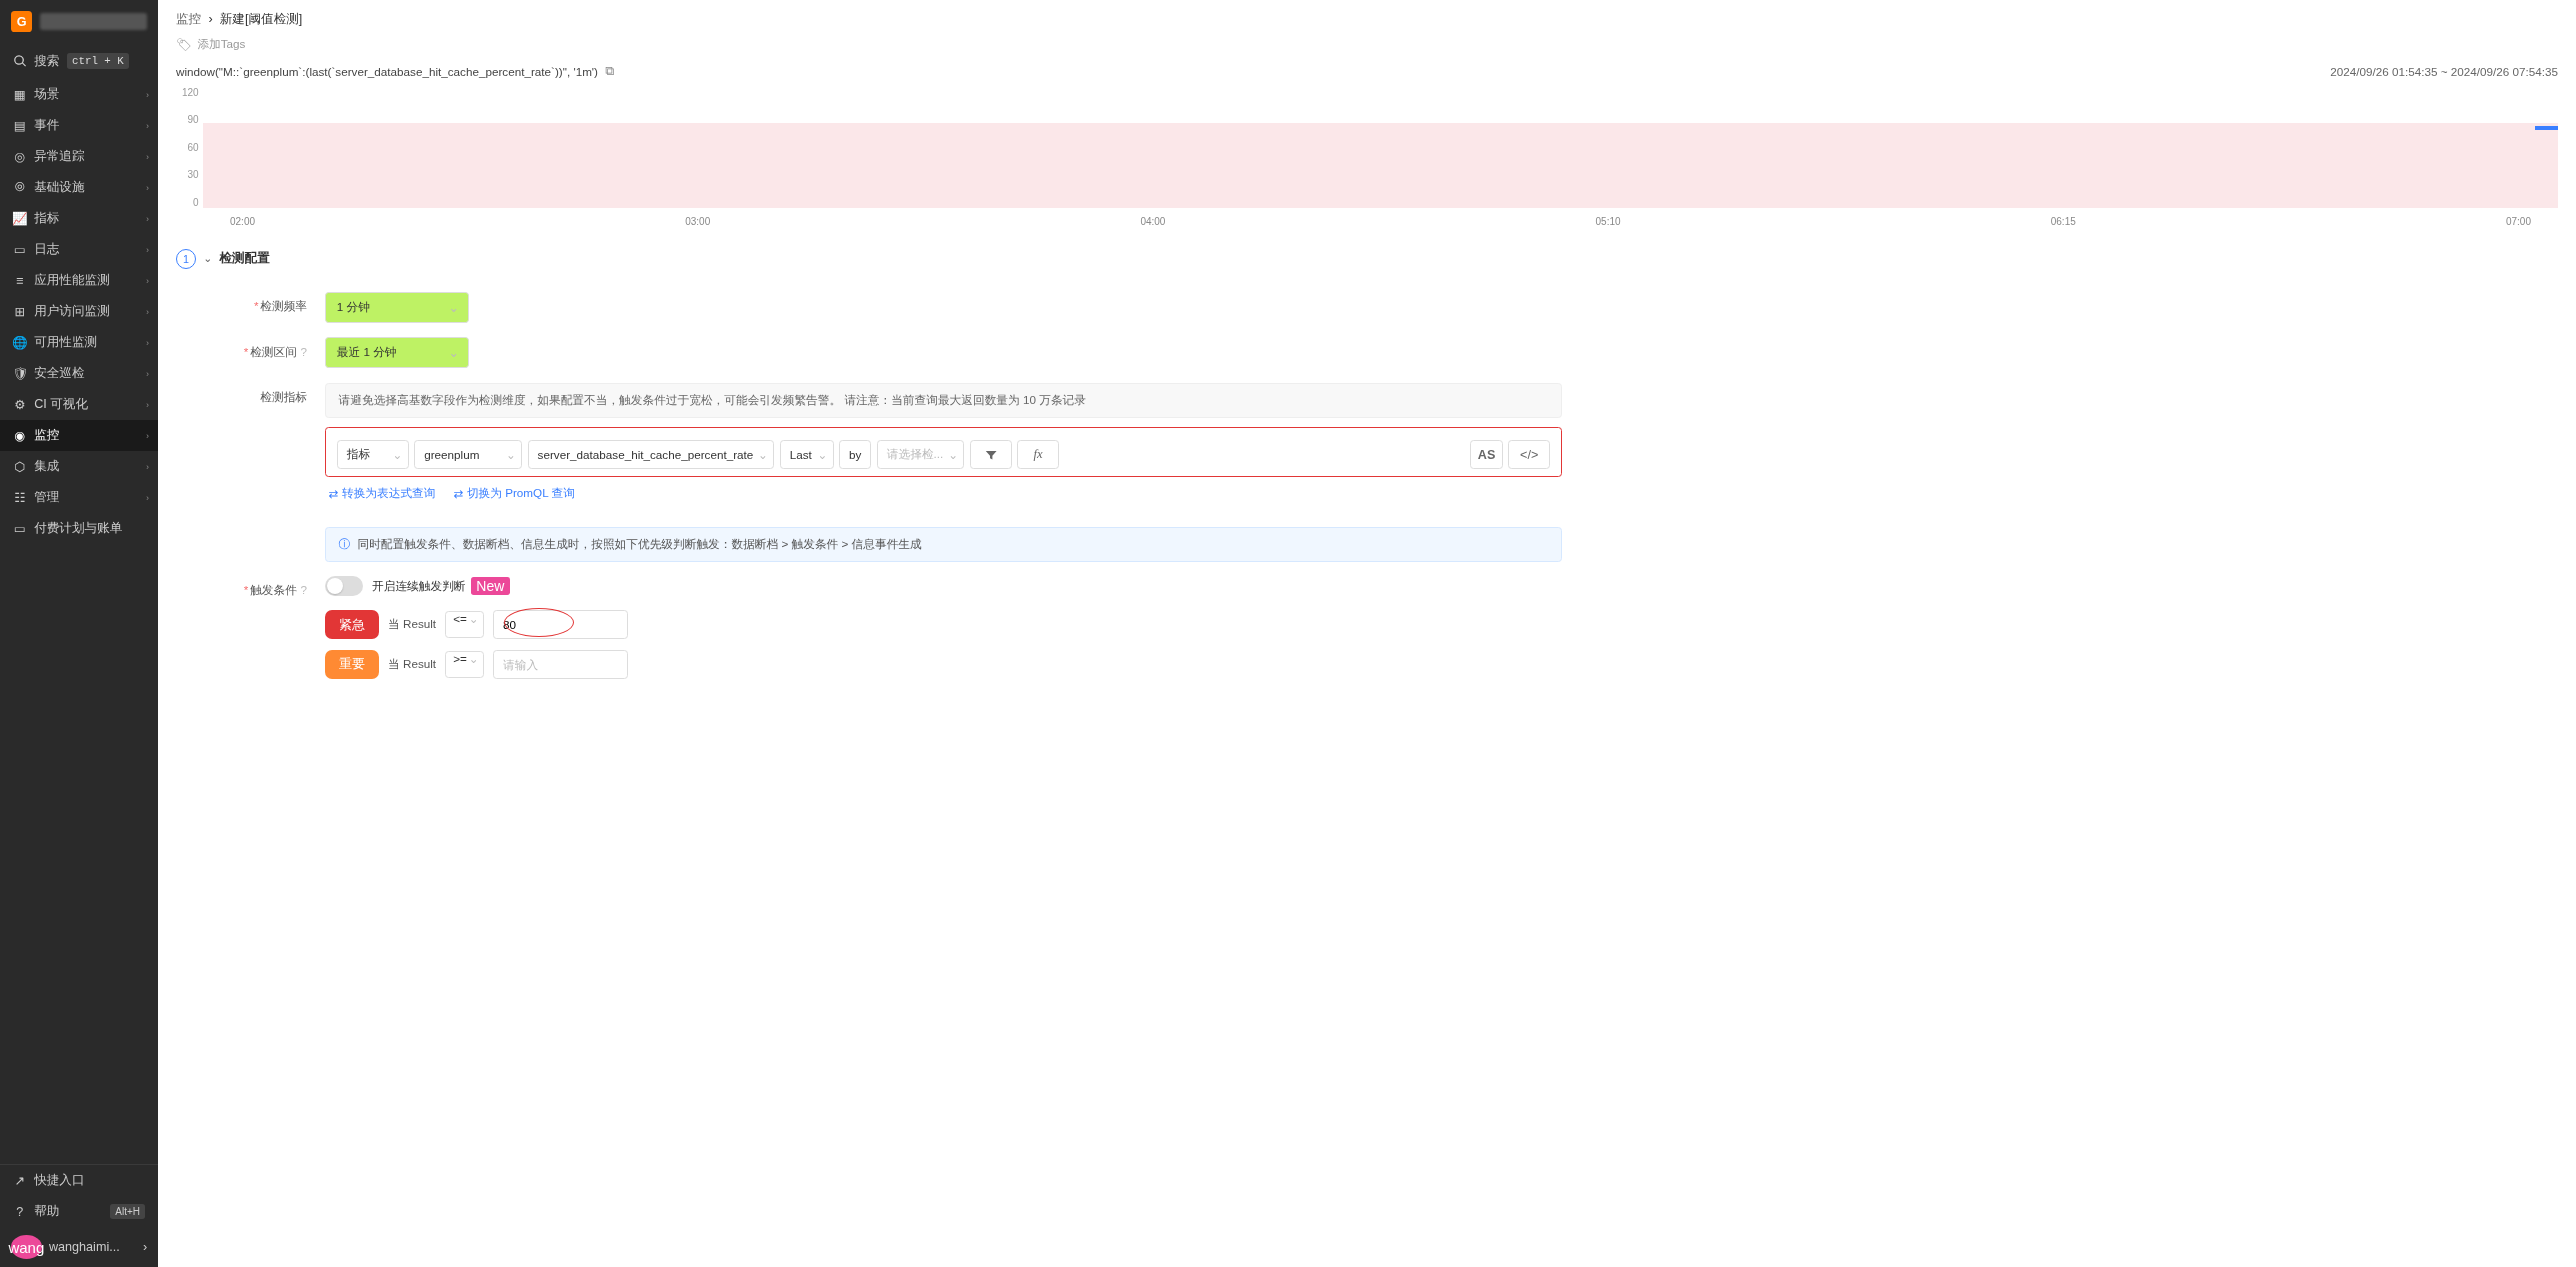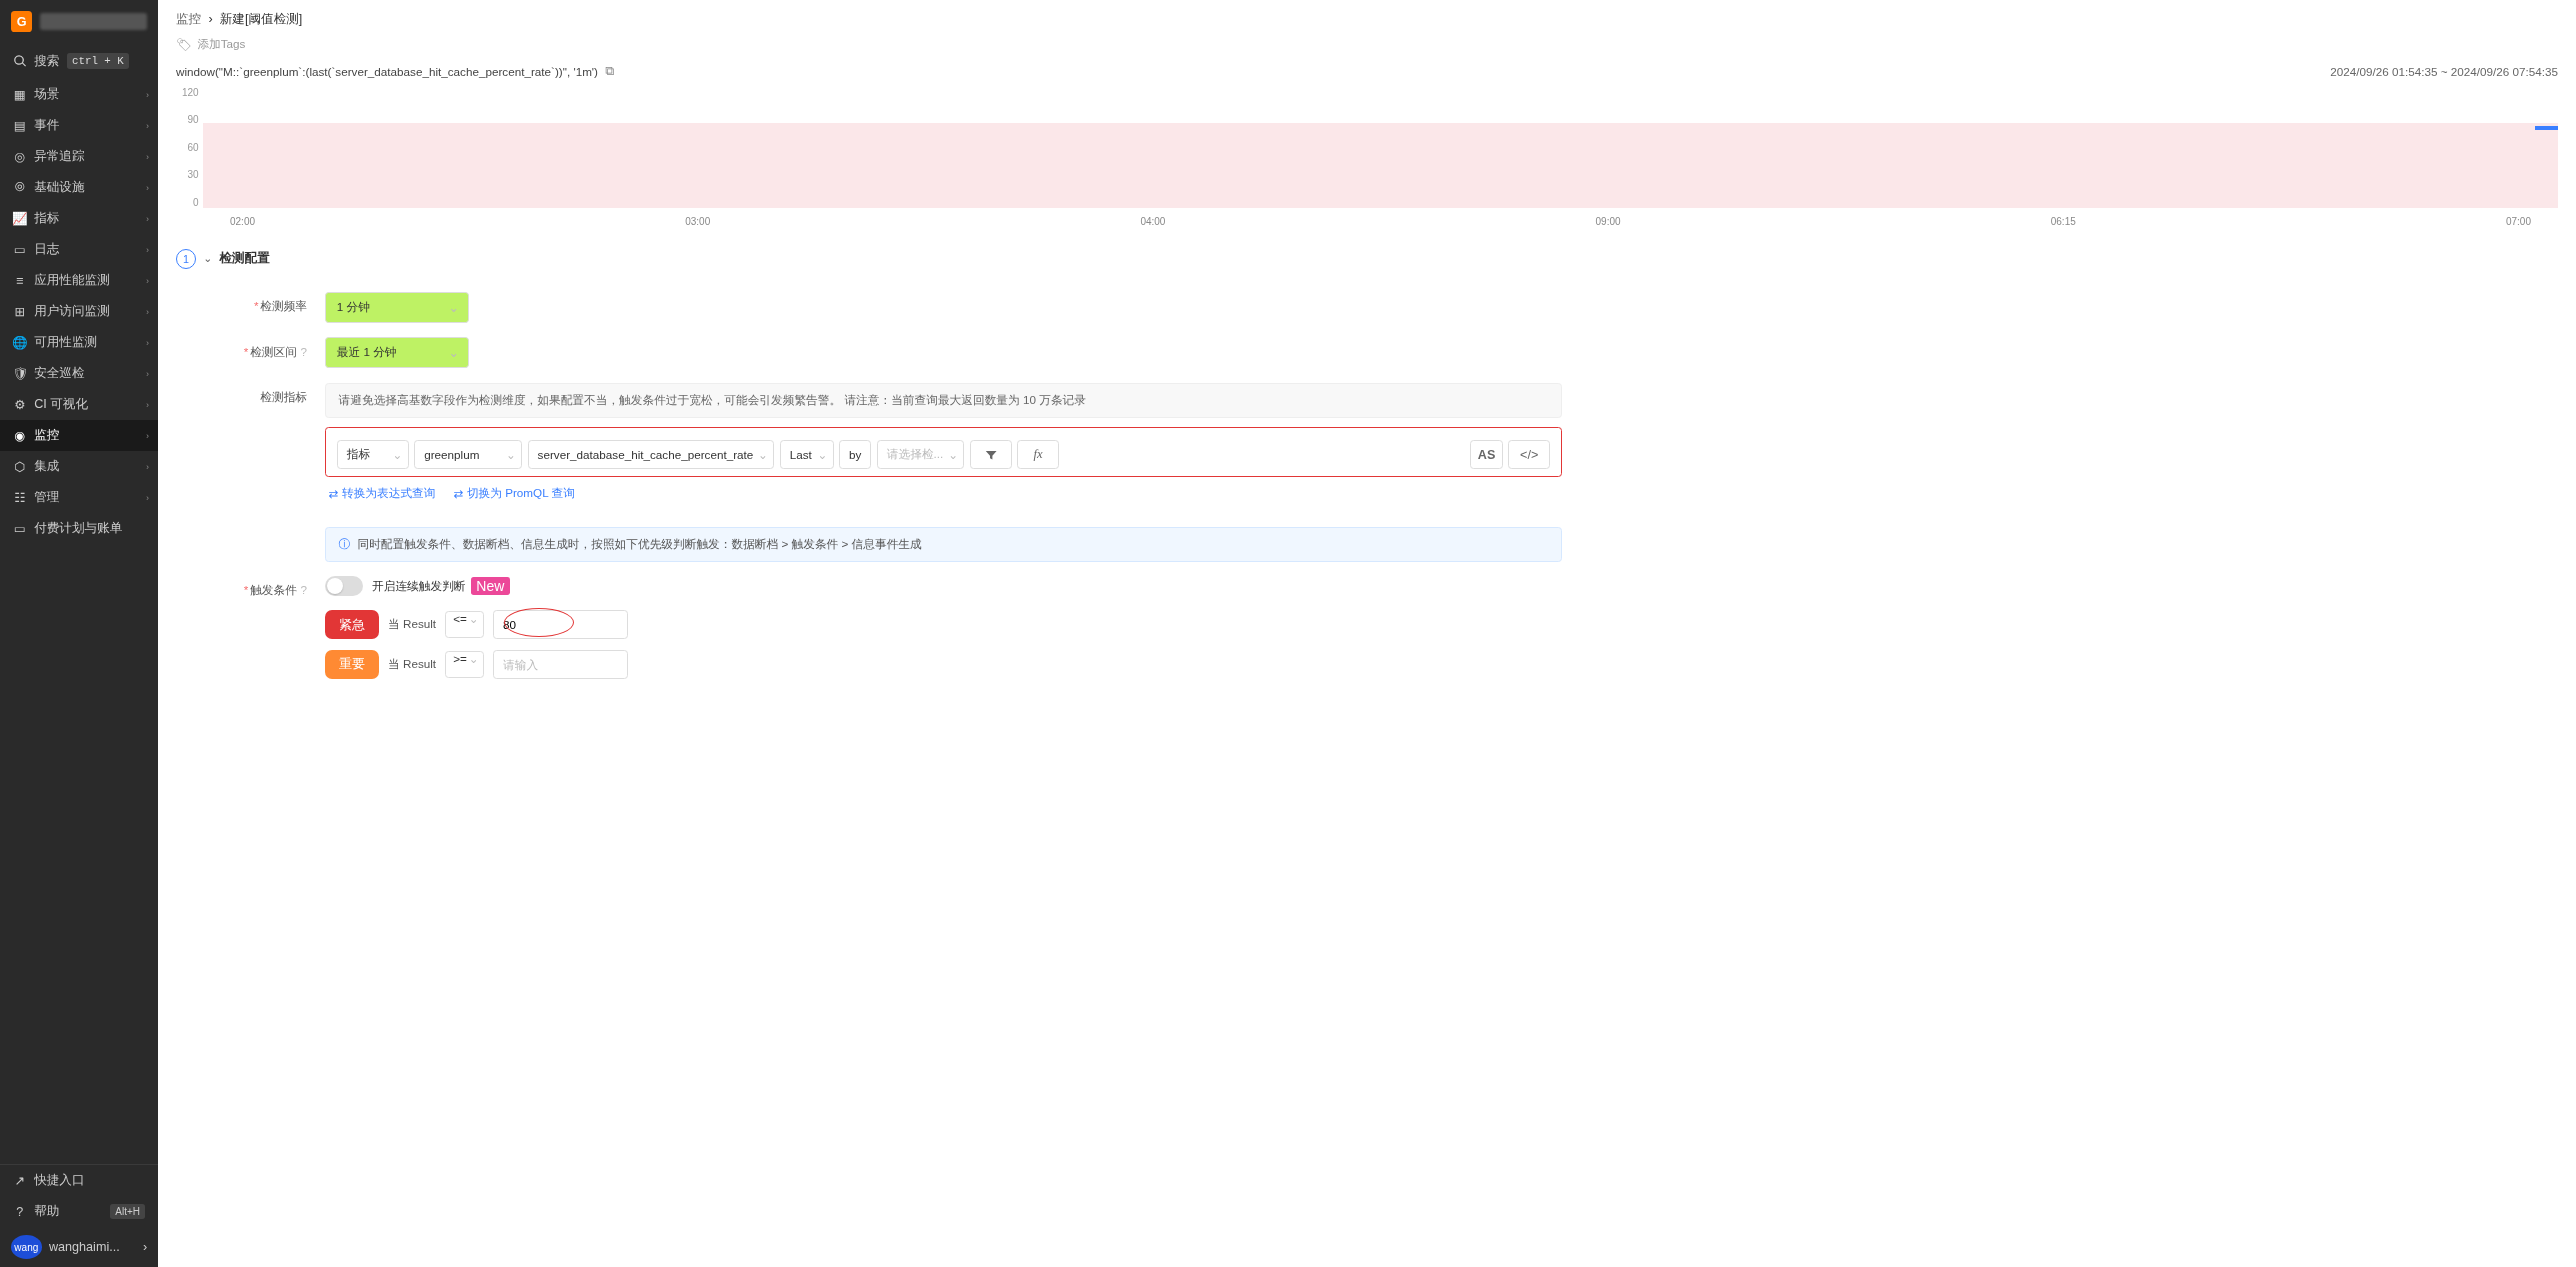--- a/index.html
+++ b/index.html
@@ -13,21 +13,21 @@
 .sb-logo .logo-blur { flex: 1; height: 16.2px; background: #555; filter: blur(1.8px); border-radius: 2.7px; }
 .sb-search { height: 36px; display: flex; align-items: center; padding: 0 12.6px; gap: 7.2px; }
 .sb-search .kbd { background: #444; padding: 1.8px 5.4px; border-radius: 2.7px; font-size: 10.8px; color: #ddd; font-family: Liberation Mono, monospace; }
 .sb-nav { flex: 1; overflow-y: auto; }
 .sb-item { height: 31px; display: flex; align-items: center; padding: 0 12.6px; gap: 7.2px; cursor: pointer; position: relative; }
 .sb-item.active { background: #1a1a1a; color: #fff; }
 .sb-item .chev { position: absolute; right: 9px; font-size: 9px; color: #888; }
 .sb-item .icon { width: 14.4px; text-align: center; font-size: 12.6px; }
 .sb-bottom { border-top: 0.9px solid #3a3a3a; }
 .sb-user { height: 40px; display: flex; align-items: center; padding: 0 10.8px; gap: 7.2px; }
-.sb-user .avatar { width: 31px; height: 23.5px; border-radius: 50%; background: #1d4ed8; color: #fff; display: flex; align-items: center; justify-content: center; font-size: 10px; }
+.sb-user .avatar { width: 31px; height: 23.5px; border-radius: 50%; background: #ec4899; color: #fff; display: flex; align-items: center; justify-content: center; font-size: 15px; }
 
 
 .main { flex: 1; overflow-y: auto; background: #fff; }
 .breadcrumb { padding: 10.8px 18px 5.4px; display: flex; align-items: center; gap: 7.2px; font-size: 12.6px; }
 .breadcrumb a { color: #666; text-decoration: none; }
 .breadcrumb .current { color: #333; font-weight: 500; }
 .tags-row { padding: 3.6px 18px 12.6px; display: flex; align-items: center; gap: 5.4px; color: #999; font-size: 11.7px; }
 .tags-row .tag-ico { font-size: 12.6px; }
 
 .query-row { padding: 0 18px 7.2px; display: flex; align-items: center; gap: 7.2px; }
@@ -229,21 +229,21 @@
           <span>0</span>
         </div>
         <div class="chart-plot">
           <div class="chart-band"></div>
           <div class="chart-blue-tick"></div>
         </div>
         <div class="chart-xaxis">
           <span>02:00</span>
           <span>03:00</span>
           <span>04:00</span>
-          <span>09:00</span>
+          <span>05:10</span>
           <span>06:15</span>
           <span>07:00</span>
         </div>
       </div>
     </div>
 
     <div class="section">
       <div class="sec-head">
         <div class="sec-num">1</div>
         <span class="sec-caret">⌄</span>

